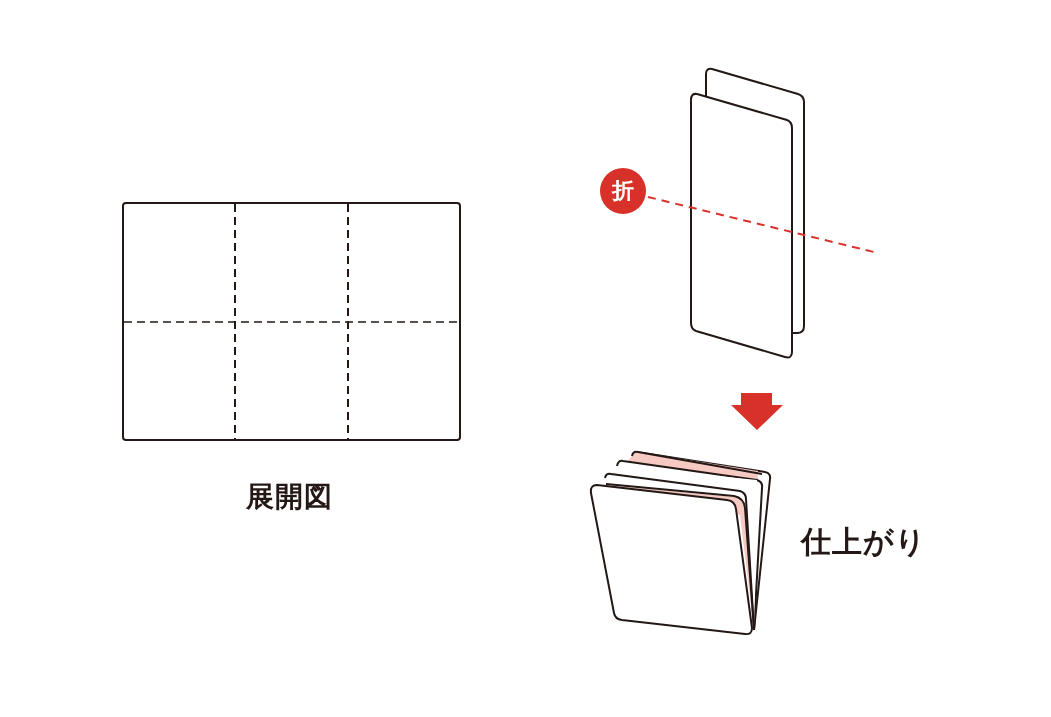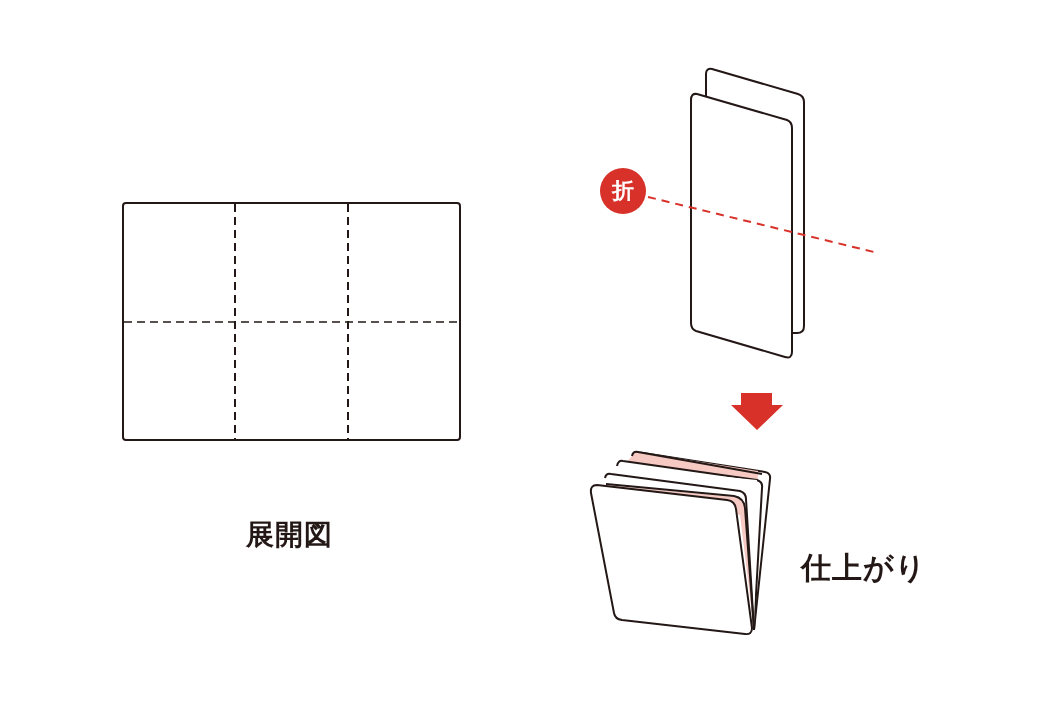--- a/index.html
+++ b/index.html
@@ -22,26 +22,26 @@
     }
     .label {
       position: absolute;
       font-weight: bold;
       color: #231815;
       white-space: nowrap;
       letter-spacing: 1px;
     }
     .label-unfolded {
       left: 246px;
-      top: 516px;
+      top: 478px;
       font-size: 28px;
     }
     .label-finished {
       left: 801px;
-      top: 548px;
+      top: 522px;
       font-size: 30px;
     }
     .fold-badge {
       position: absolute;
       left: 600px;
       top: 168px;
       width: 46px;
       height: 46px;
       border-radius: 50%;
       background: #d7312a;

